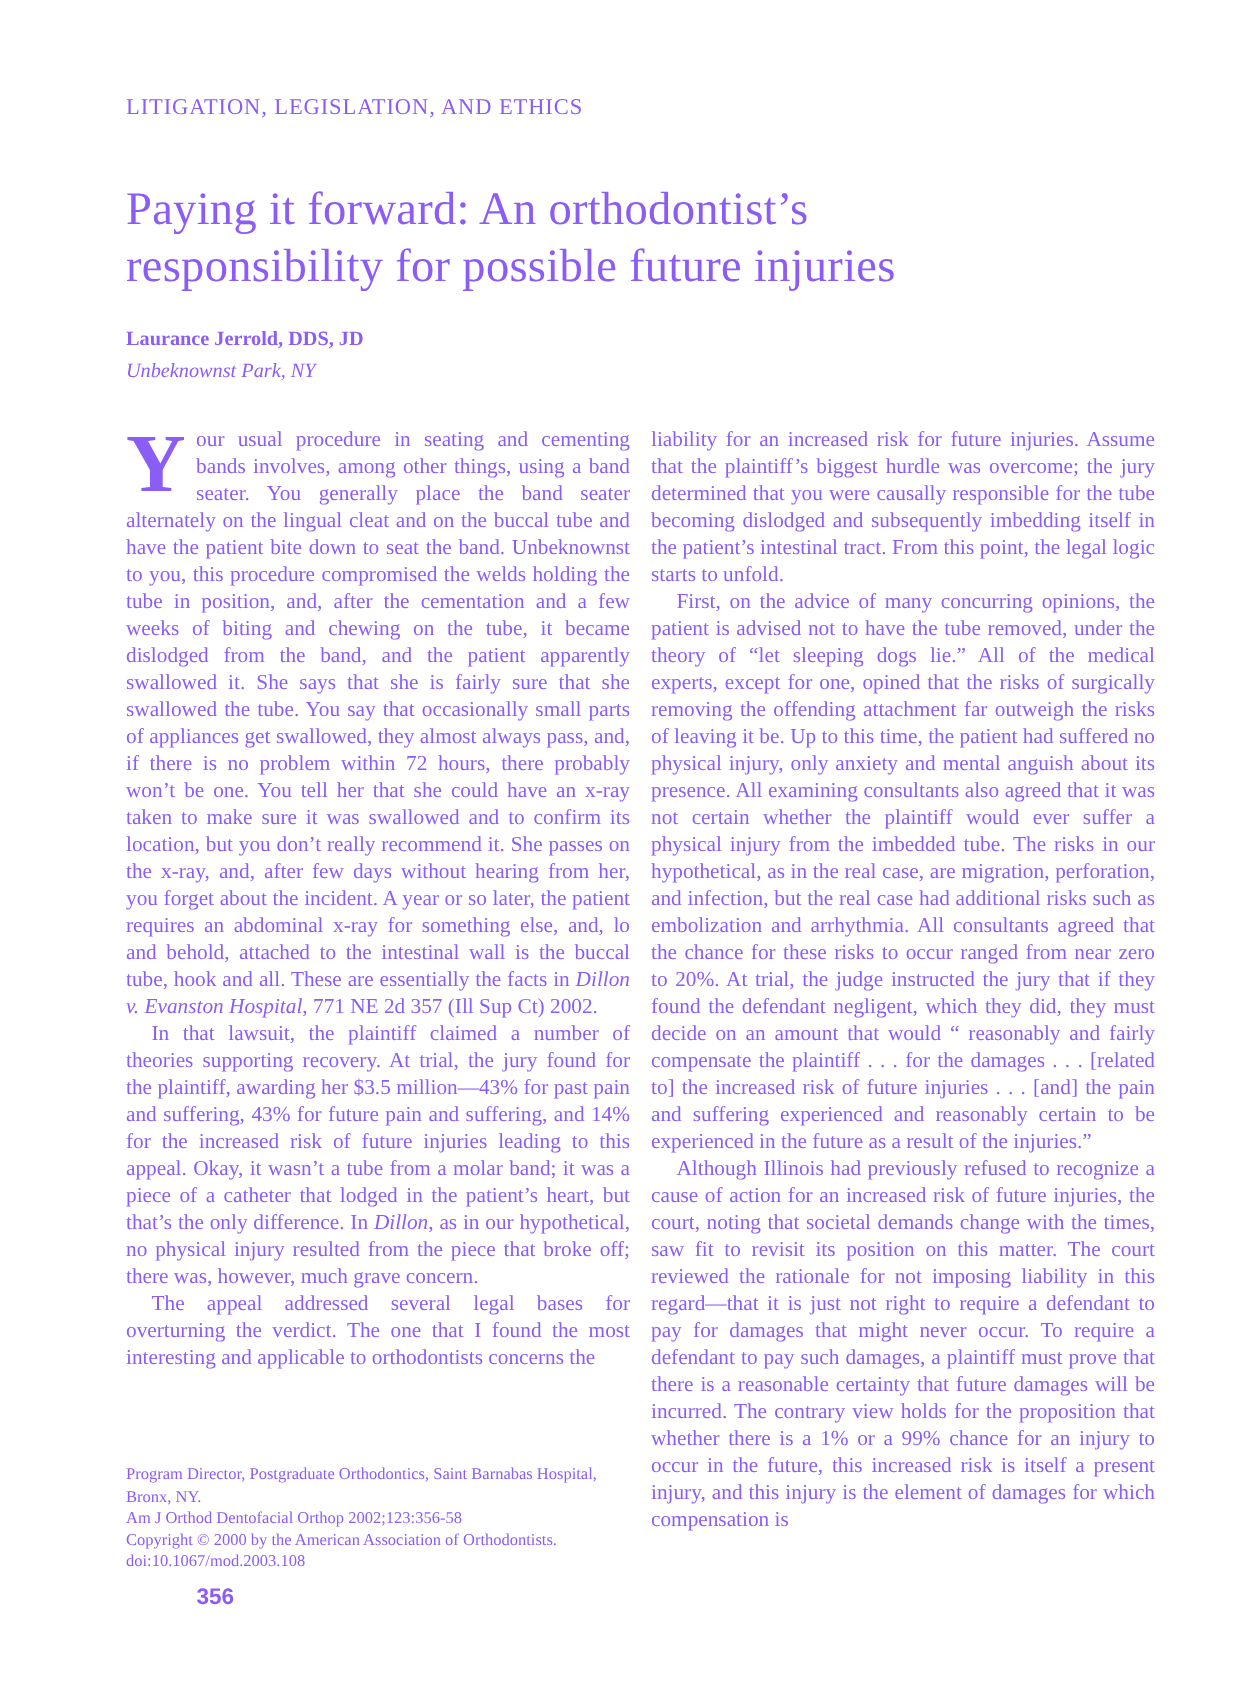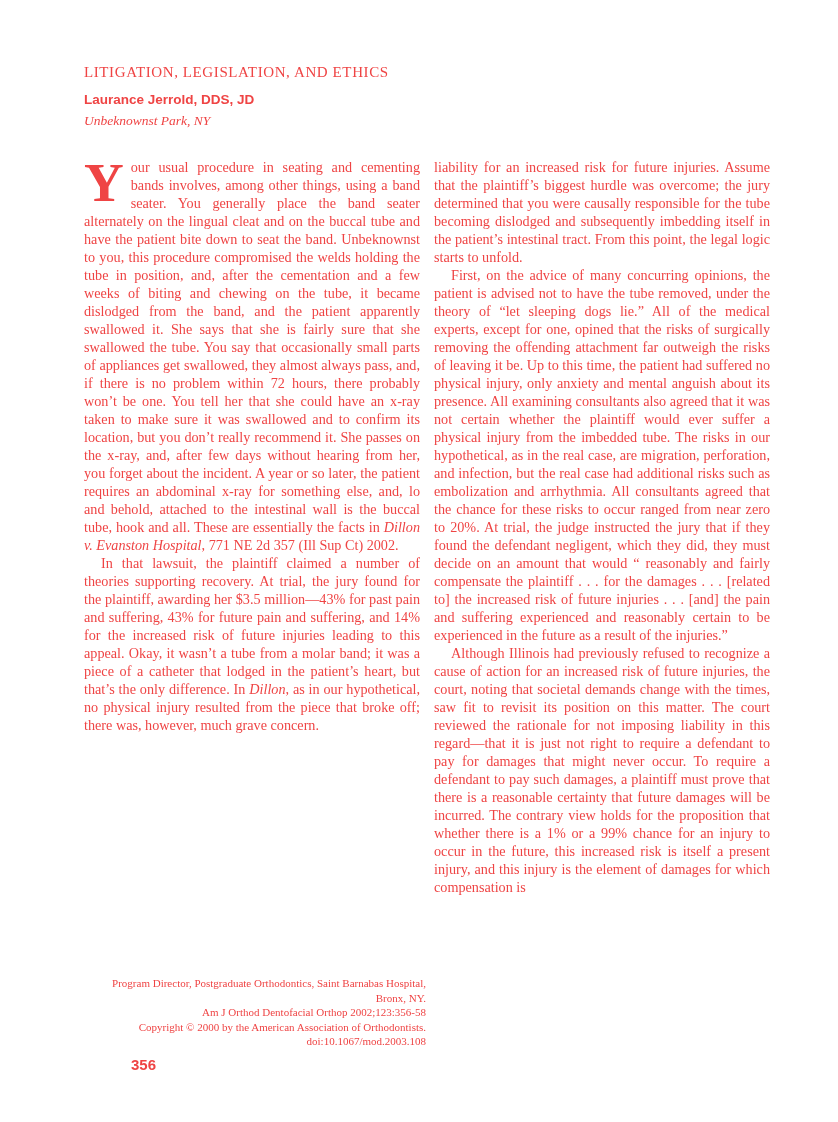--- a/index.html
+++ b/index.html
@@ -1,75 +1,80 @@
 <!DOCTYPE html>
 <html><head>
 <meta charset="utf-8">
 <style>
   html,body{margin:0;padding:0;background:#e8e8e8;}
   .page{
     position:relative; width:838px; height:1122px; margin:0 auto;
-    background:#ffffff; color:#ef4444; box-sizing:border-box;
+    background:#ffffff; color:#8b5cf6; box-sizing:border-box;
     padding:64px 68px 0 84px;
     font-family:"Liberation Serif", serif;
   }
   .running-head{
     font-size:15px; line-height:16px; letter-spacing:0.6px;
     font-family:"Liberation Serif", serif;
   }
   .title{
     margin:40px 0 0 0; font-weight:normal;
     font-size:31px; line-height:38px; letter-spacing:0.2px;
   }
   .author{
-    margin-top:12px; font-family:Liberation Sans, sans-serif;
+    margin-top:22px; font-family:Liberation Serif, serif;
     font-weight:bold; font-size:13.5px; line-height:16px;
   }
   .affiliation{
     margin-top:5px; font-style:italic; font-size:13.5px; line-height:16px;
   }
   .columns{ margin-top:29px; display:flex; gap:14px; }
   .column{
     width:336px; text-align:justify;
     font-size:14.2px; line-height:18px;
     hyphens:auto; -webkit-hyphens:auto;
   }
   .column p{ margin:0; }
   .column p + p{ text-indent:17px; }
   .dropcap{
     float:left; font-weight:bold;
     font-size:55px; line-height:45px;
     padding:2px 7px 0 0;
   }
   .footnote{
     position:absolute; left:84px; top:976px; width:342px;
-    font-size:11px; line-height:14.5px; text-align:right;
+    font-size:11px; line-height:14.5px; text-align:left;
   }
   .page-number{
     position:absolute; left:84px; top:1056px;
     font-family:"Liberation Sans", sans-serif;
     font-weight:bold; font-size:15px;margin-left:47px;
   }
 </style>
 </head>
 <body>
 
 <div class="page">
 
   <div class="running-head">LITIGATION, LEGISLATION, AND ETHICS</div>
 
+  <h1 class="title">
+    <span>Paying it forward: An orthodontist’s</span><br>
+    <span>responsibility for possible future injuries</span>
+  </h1>
 
   <div class="author">Laurance Jerrold, DDS, JD</div>
 
   <div class="affiliation">Unbeknownst Park, NY</div>
 
   <div class="columns">
     <div class="column">
         <p><span class="dropcap">Y</span><span>our usual procedure in seating and cementing bands involves, among other things, using a band seater. You generally place the band seater alternately on the lingual cleat and on the buccal tube and have the patient bite down to seat the band. Unbeknownst to you, this procedure compromised the welds holding the tube in position, and, after the cementation and a few weeks of biting and chewing on the tube, it became dislodged from the band, and the patient apparently swallowed it. She says that she is fairly sure that she swallowed the tube. You say that occasionally small parts of appliances get swallowed, they almost always pass, and, if there is no problem within 72 hours, there probably won’t be one. You tell her that she could have an x-ray taken to make sure it was swallowed and to confirm its location, but you don’t really recommend it. She passes on the x-ray, and, after few days without hearing from her, you forget about the incident. A year or so later, the patient requires an abdominal x-ray for something else, and, lo and behold, attached to the intestinal wall is the buccal tube, hook and all. These are essentially the facts in </span><i>Dillon v. Evanston Hospital</i><span>, 771 NE 2d 357 (Ill Sup Ct) 2002.</span></p>
         <p><span>In that lawsuit, the plaintiff claimed a number of theories supporting recovery. At trial, the jury found for the plaintiff, awarding her $3.5 million—43% for past pain and suffering, 43% for future pain and suffering, and 14% for the increased risk of future injuries leading to this appeal. Okay, it wasn’t a tube from a molar band; it was a piece of a catheter that lodged in the patient’s heart, but that’s the only difference. In </span><i>Dillon</i><span>, as in our hypothetical, no physical injury resulted from the piece that broke off; there was, however, much grave concern.</span></p>
+        <p><span>The appeal addressed several legal bases for overturning the verdict. The one that I found the most interesting and applicable to orthodontists concerns the</span></p>
       </div>
     <div class="column">
         <p><span>liability for an increased risk for future injuries. Assume that the plaintiff’s biggest hurdle was overcome; the jury determined that you were causally responsible for the tube becoming dislodged and subsequently imbedding itself in the patient’s intestinal tract. From this point, the legal logic starts to unfold.</span></p>
         <p><span>First, on the advice of many concurring opinions, the patient is advised not to have the tube removed, under the theory of “let sleeping dogs lie.” All of the medical experts, except for one, opined that the risks of surgically removing the offending attachment far outweigh the risks of leaving it be. Up to this time, the patient had suffered no physical injury, only anxiety and mental anguish about its presence. All examining consultants also agreed that it was not certain whether the plaintiff would ever suffer a physical injury from the imbedded tube. The risks in our hypothetical, as in the real case, are migration, perforation, and infection, but the real case had additional risks such as embolization and arrhythmia. All consultants agreed that the chance for these risks to occur ranged from near zero to 20%. At trial, the judge instructed the jury that if they found the defendant negligent, which they did, they must decide on an amount that would “ reasonably and fairly compensate the plaintiff . . . for the damages . . . [related to] the increased risk of future injuries . . . [and] the pain and suffering experienced and reasonably certain to be experienced in the future as a result of the injuries.”</span></p>
         <p><span>Although Illinois had previously refused to recognize a cause of action for an increased risk of future injuries, the court, noting that societal demands change with the times, saw fit to revisit its position on this matter. The court reviewed the rationale for not imposing liability in this regard—that it is just not right to require a defendant to pay for damages that might never occur. To require a defendant to pay such damages, a plaintiff must prove that there is a reasonable certainty that future damages will be incurred. The contrary view holds for the proposition that whether there is a 1% or a 99% chance for an injury to occur in the future, this increased risk is itself a present injury, and this injury is the element of damages for which compensation is</span></p>
       </div>
   </div>
 
   <div class="footnote">
       <div>Program Director, Postgraduate Orthodontics, Saint Barnabas Hospital, Bronx, NY.</div>

